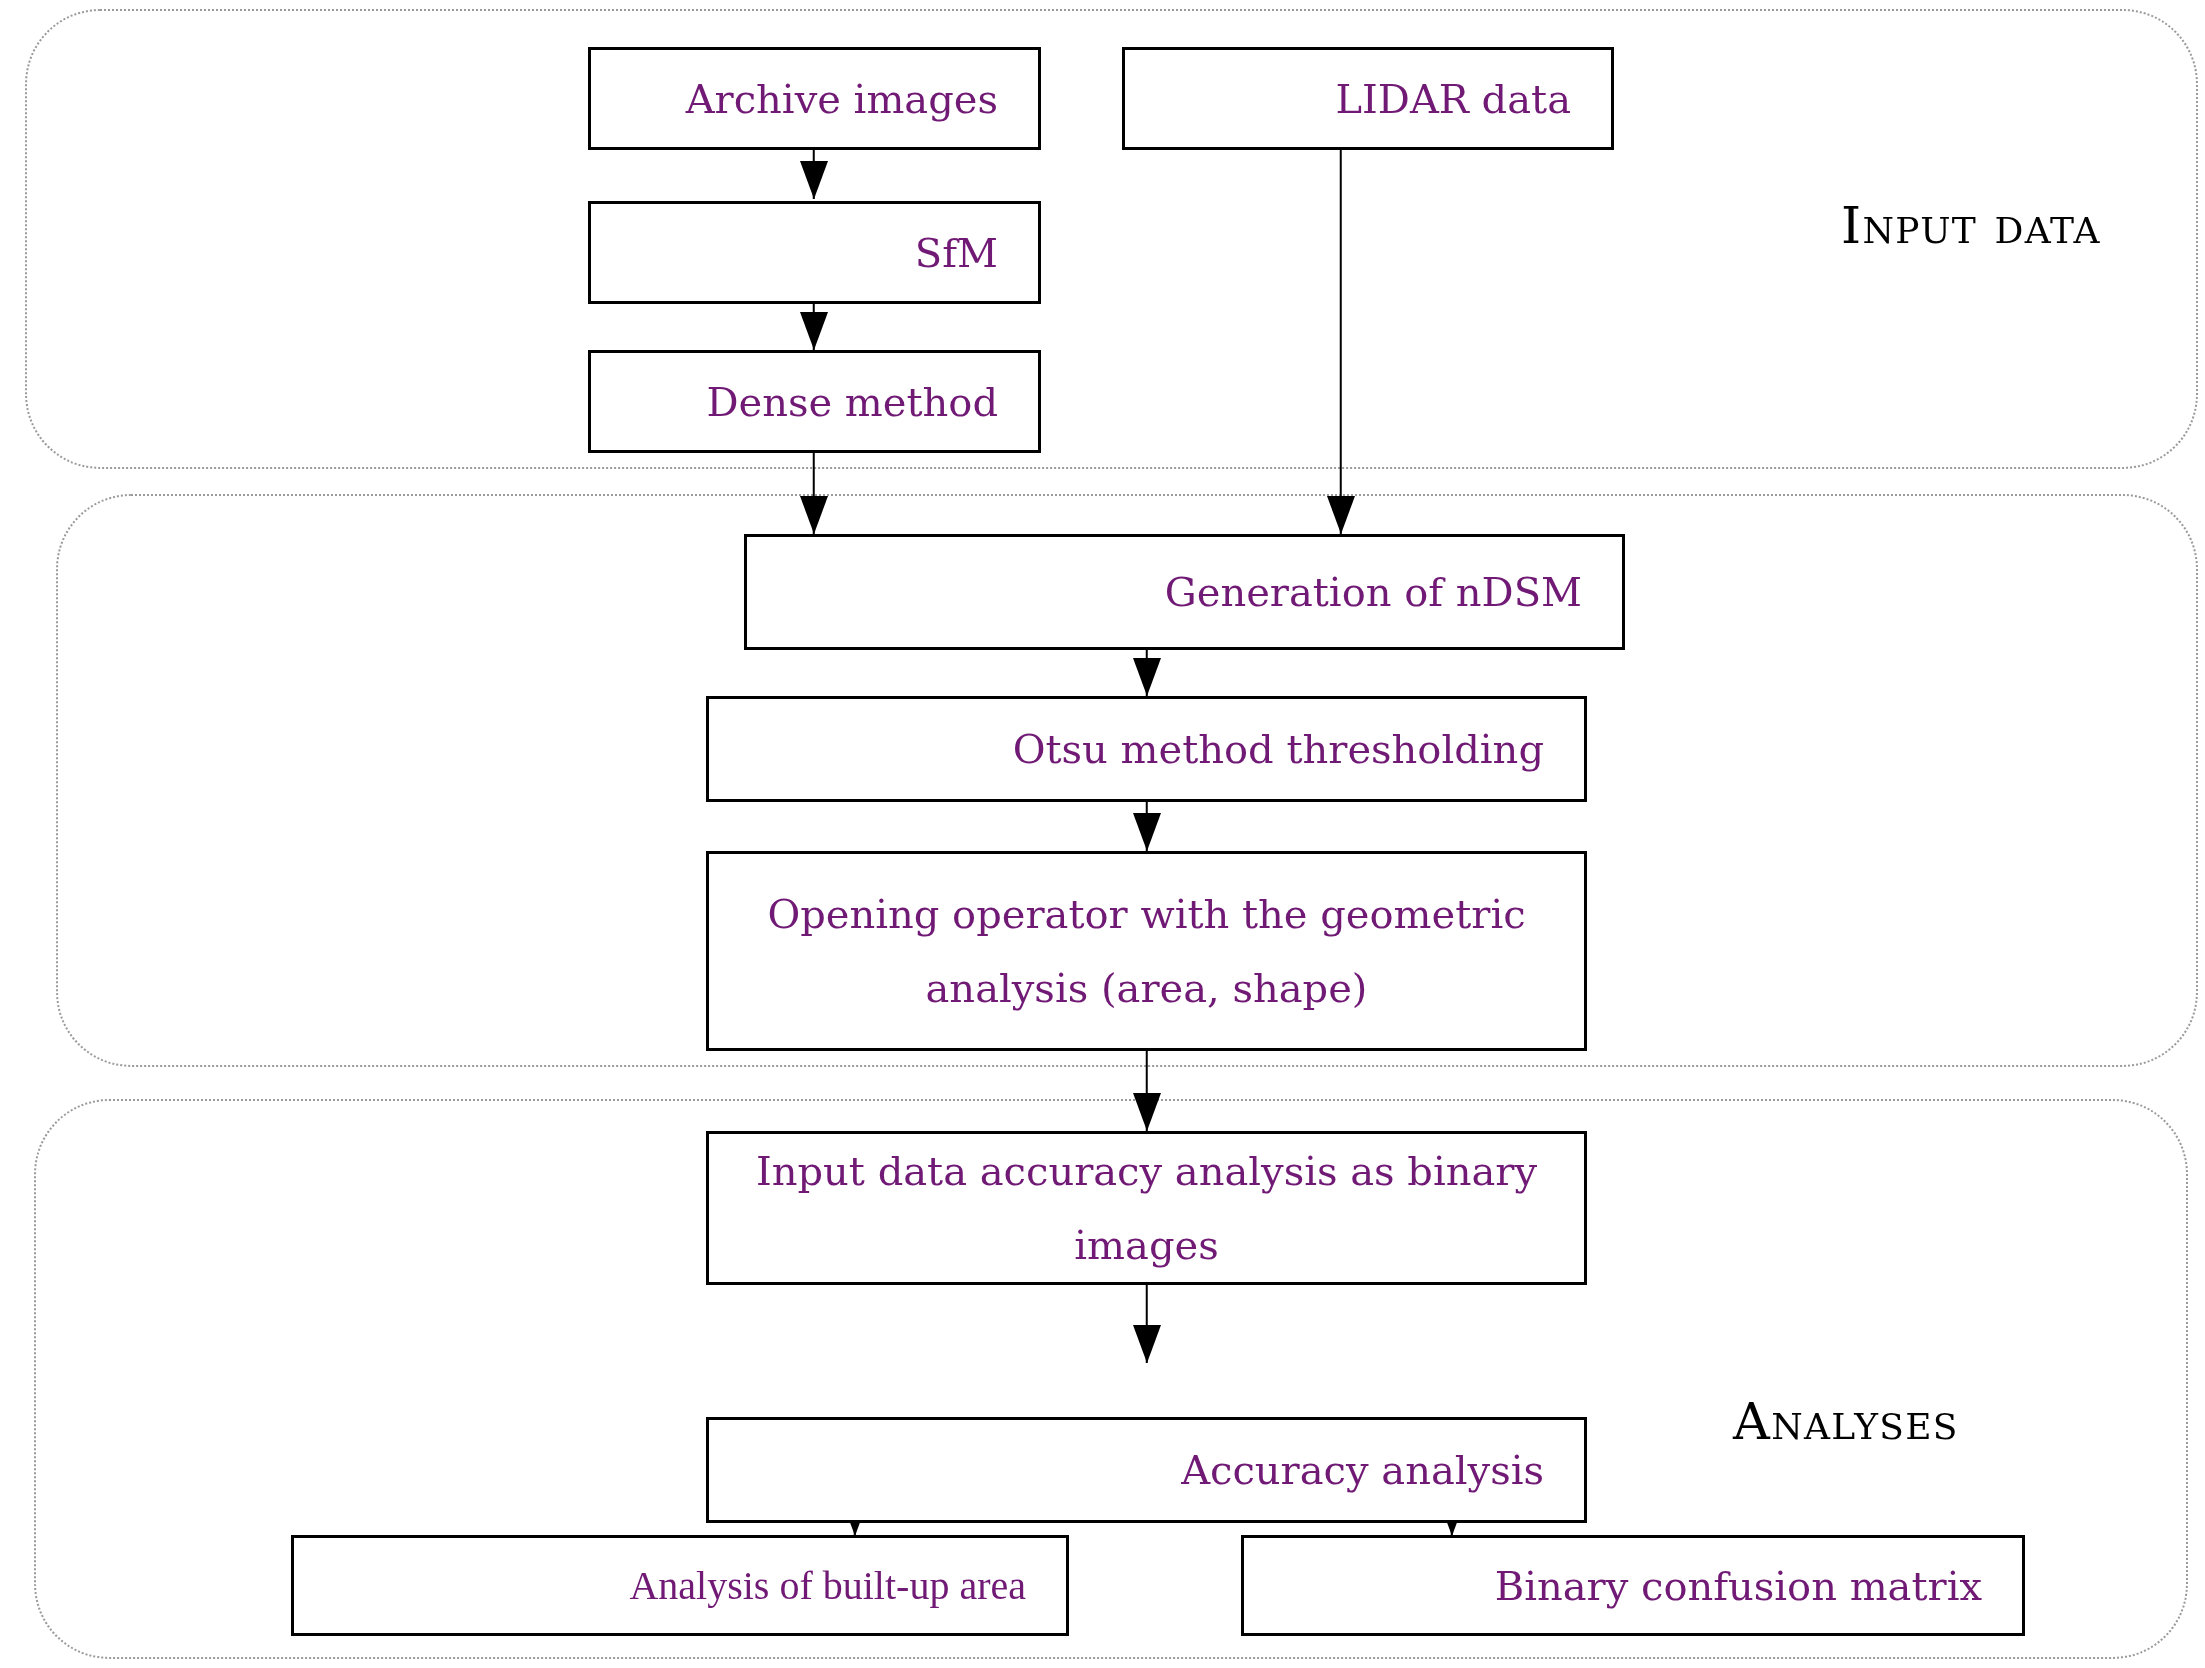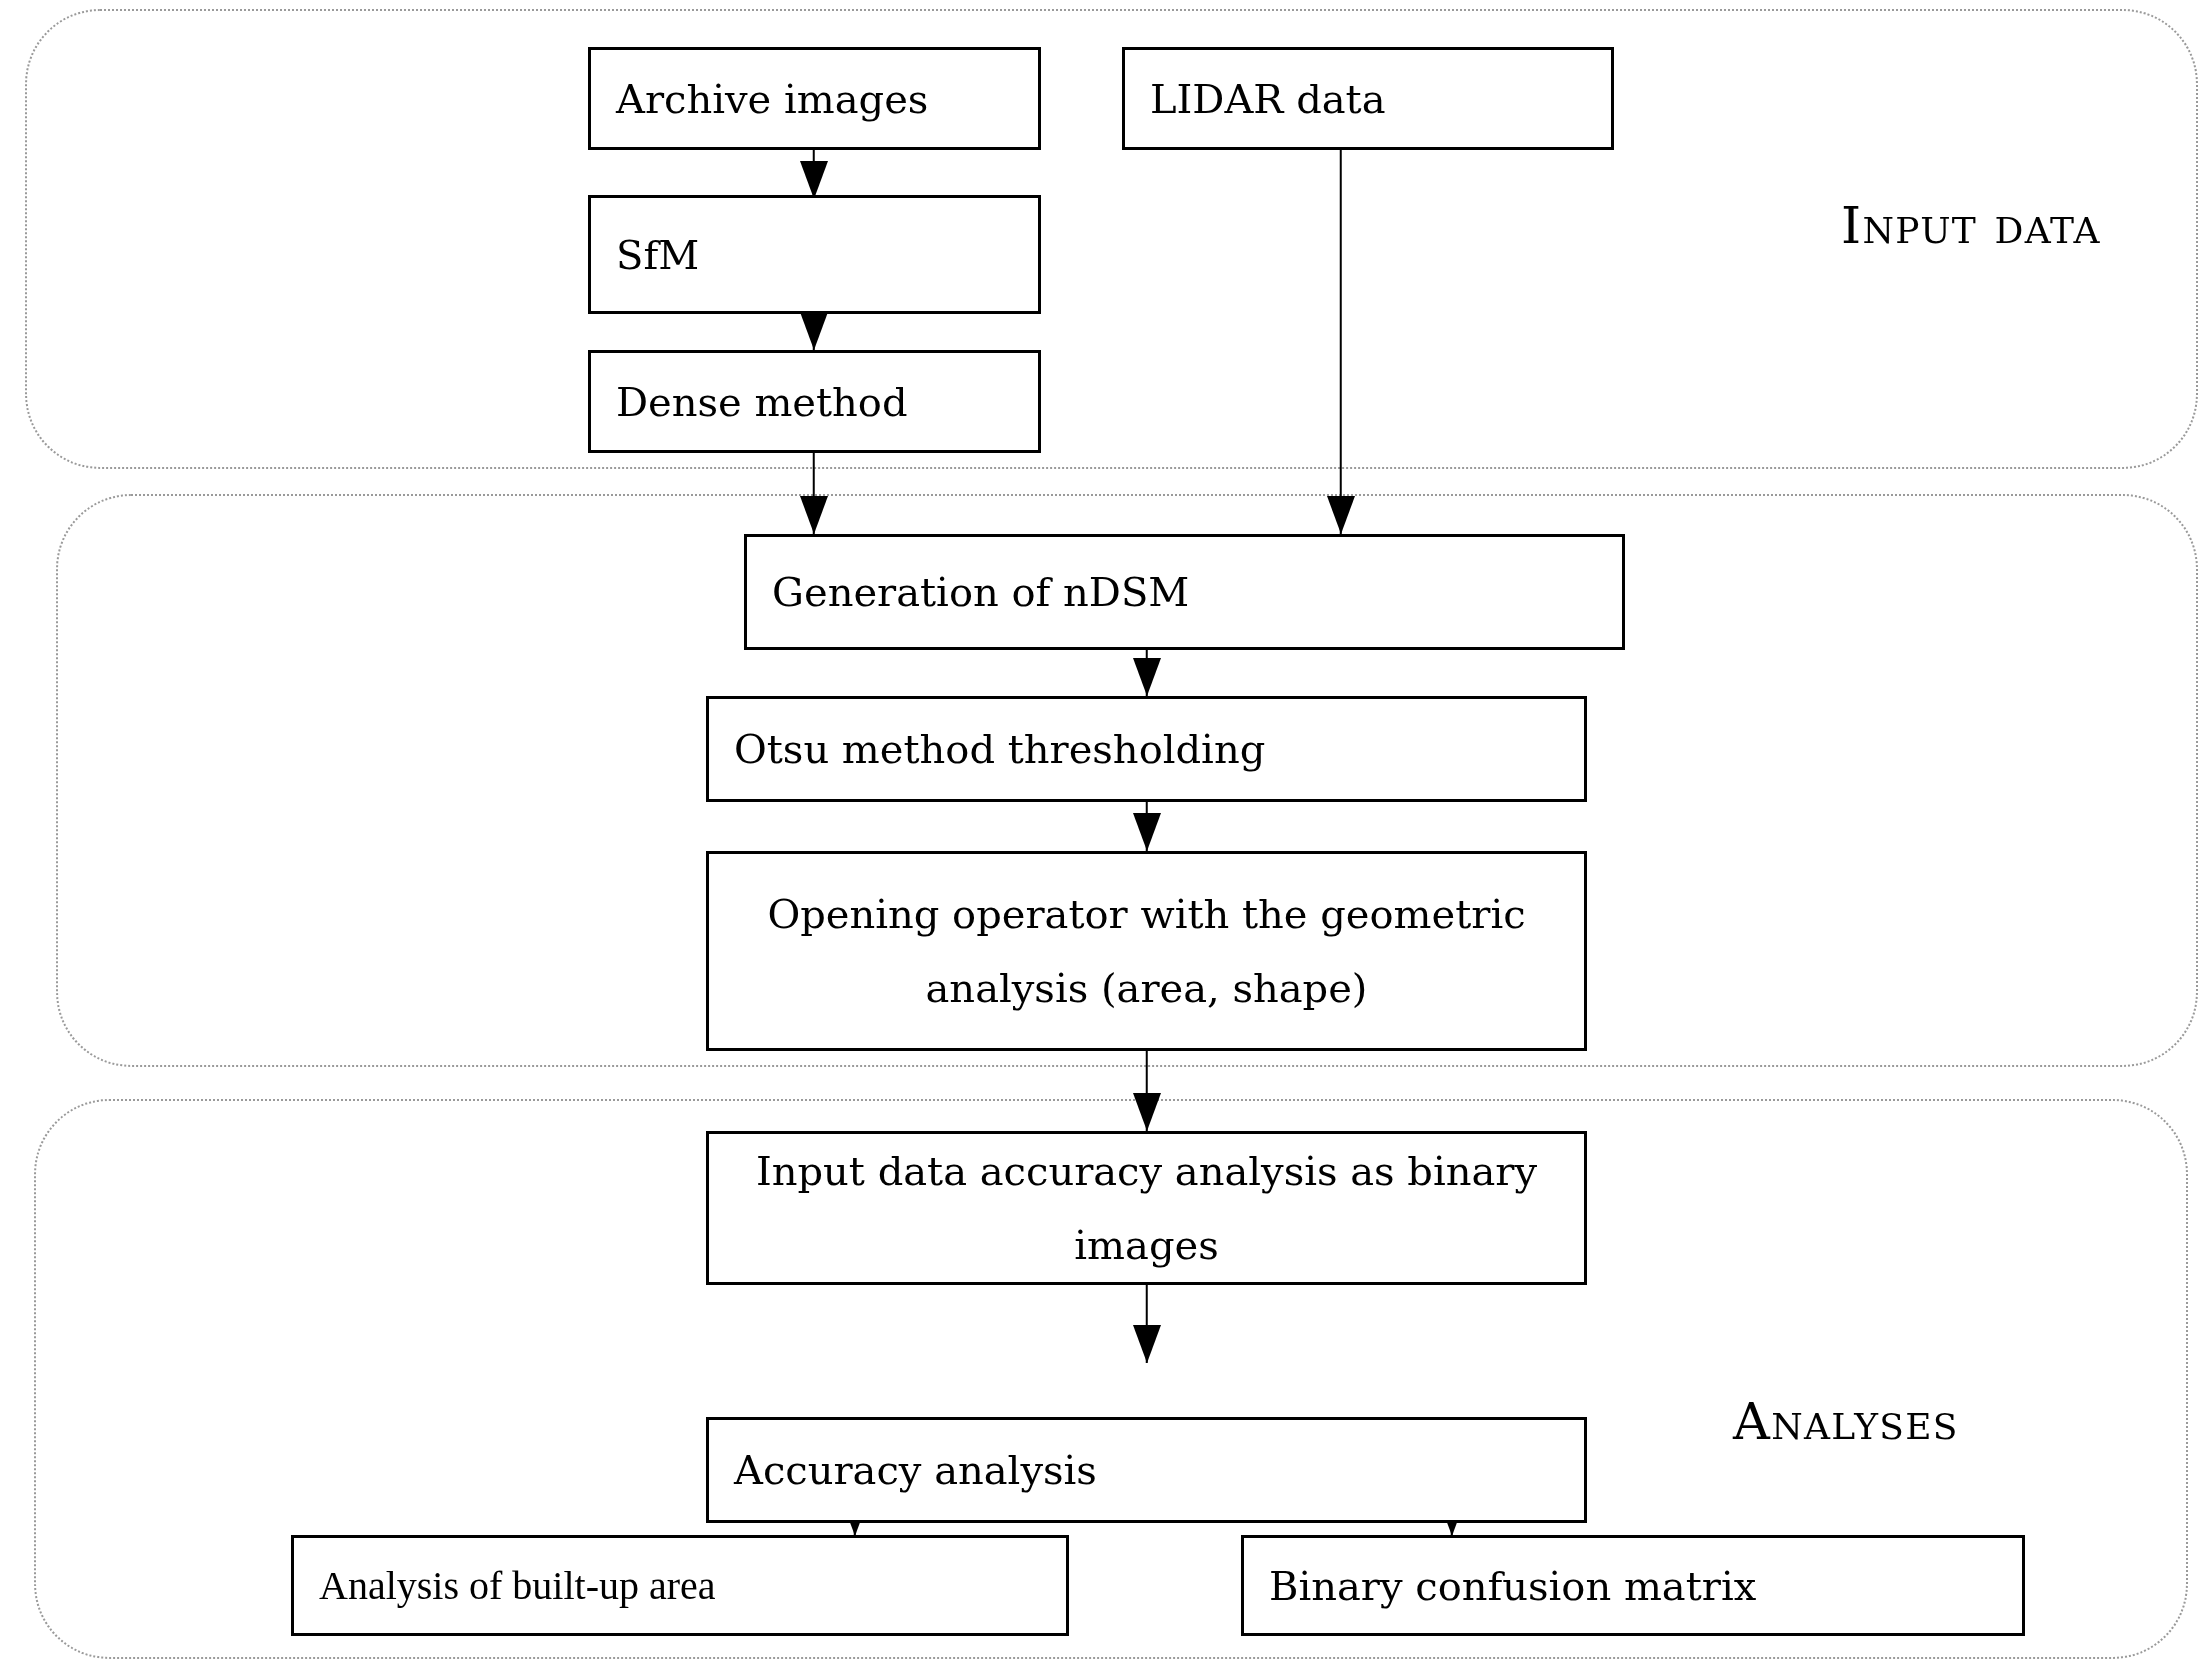--- a/index.html
+++ b/index.html
@@ -35,26 +35,26 @@
     white-space: nowrap;
     z-index: 3;
   }
   
   .box {
     position: absolute;
     border: 3.8px solid #000000;
     background: #ffffff;
     display: flex;
     align-items: center;
-    justify-content: flex-start;
+    justify-content: flex-end;
     text-align: center;
     font-size: 40px;
     line-height: 1.85;
-    color: #000000;
-    padding: 0 25px;
+    color: #701a75;
+    padding: 0 40px;
     box-sizing: border-box;
     z-index: 4;
   }
   
   .arrow {
     position: absolute;
     width: 31px;
     z-index: 2;
   }
   .arrow .arrow-line {
@@ -83,21 +83,21 @@
   #sec-method     { left: 56px;  top: 494px;  width: 2138px; height: 569px; }
   #sec-analyses   { left: 34px;  top: 1099px; width: 2150px; height: 556px; }
 
   #lbl-input      { left: 1841px; top: 200px;  }
   #lbl-method     { left: 1718px; top: 833px; }
   #lbl-analyses   { left: 1733px; top: 1396px; }
 
   
   #n-archive      { left: 588px;  top: 47px;   width: 453px;  height: 103px; }
   #n-lidar        { left: 1122px; top: 47px;   width: 492px;  height: 103px; }
-  #n-sfm          { left: 588px;  top: 195px;  width: 453px;  height: 119px; }
+  #n-sfm          { left: 588px;  top: 201px;  width: 453px;  height: 103px; }
   #n-dense        { left: 588px;  top: 350px;  width: 453px;  height: 103px; }
   #n-ndsm         { left: 744px; top: 534px;  width: 881px; height: 116px; }
   #n-otsu         { left: 706px; top: 696px; width: 881px; height: 106px; }
   #n-opening      { left: 706px; top: 851px; width: 881px; height: 200px; }
   #n-inputacc     { left: 706px; top: 1131px; width: 881px; height: 154px; }
   #n-accuracy     { left: 706px; top: 1417px; width: 881px; height: 106px; }
   #n-builtup      { left: 291px;  top: 1535px; width: 778px; height: 101px; font-family: Liberation Serif, serif; }
   #n-confusion    { left: 1241px; top: 1535px; width: 784px; height: 101px; }
 
   

